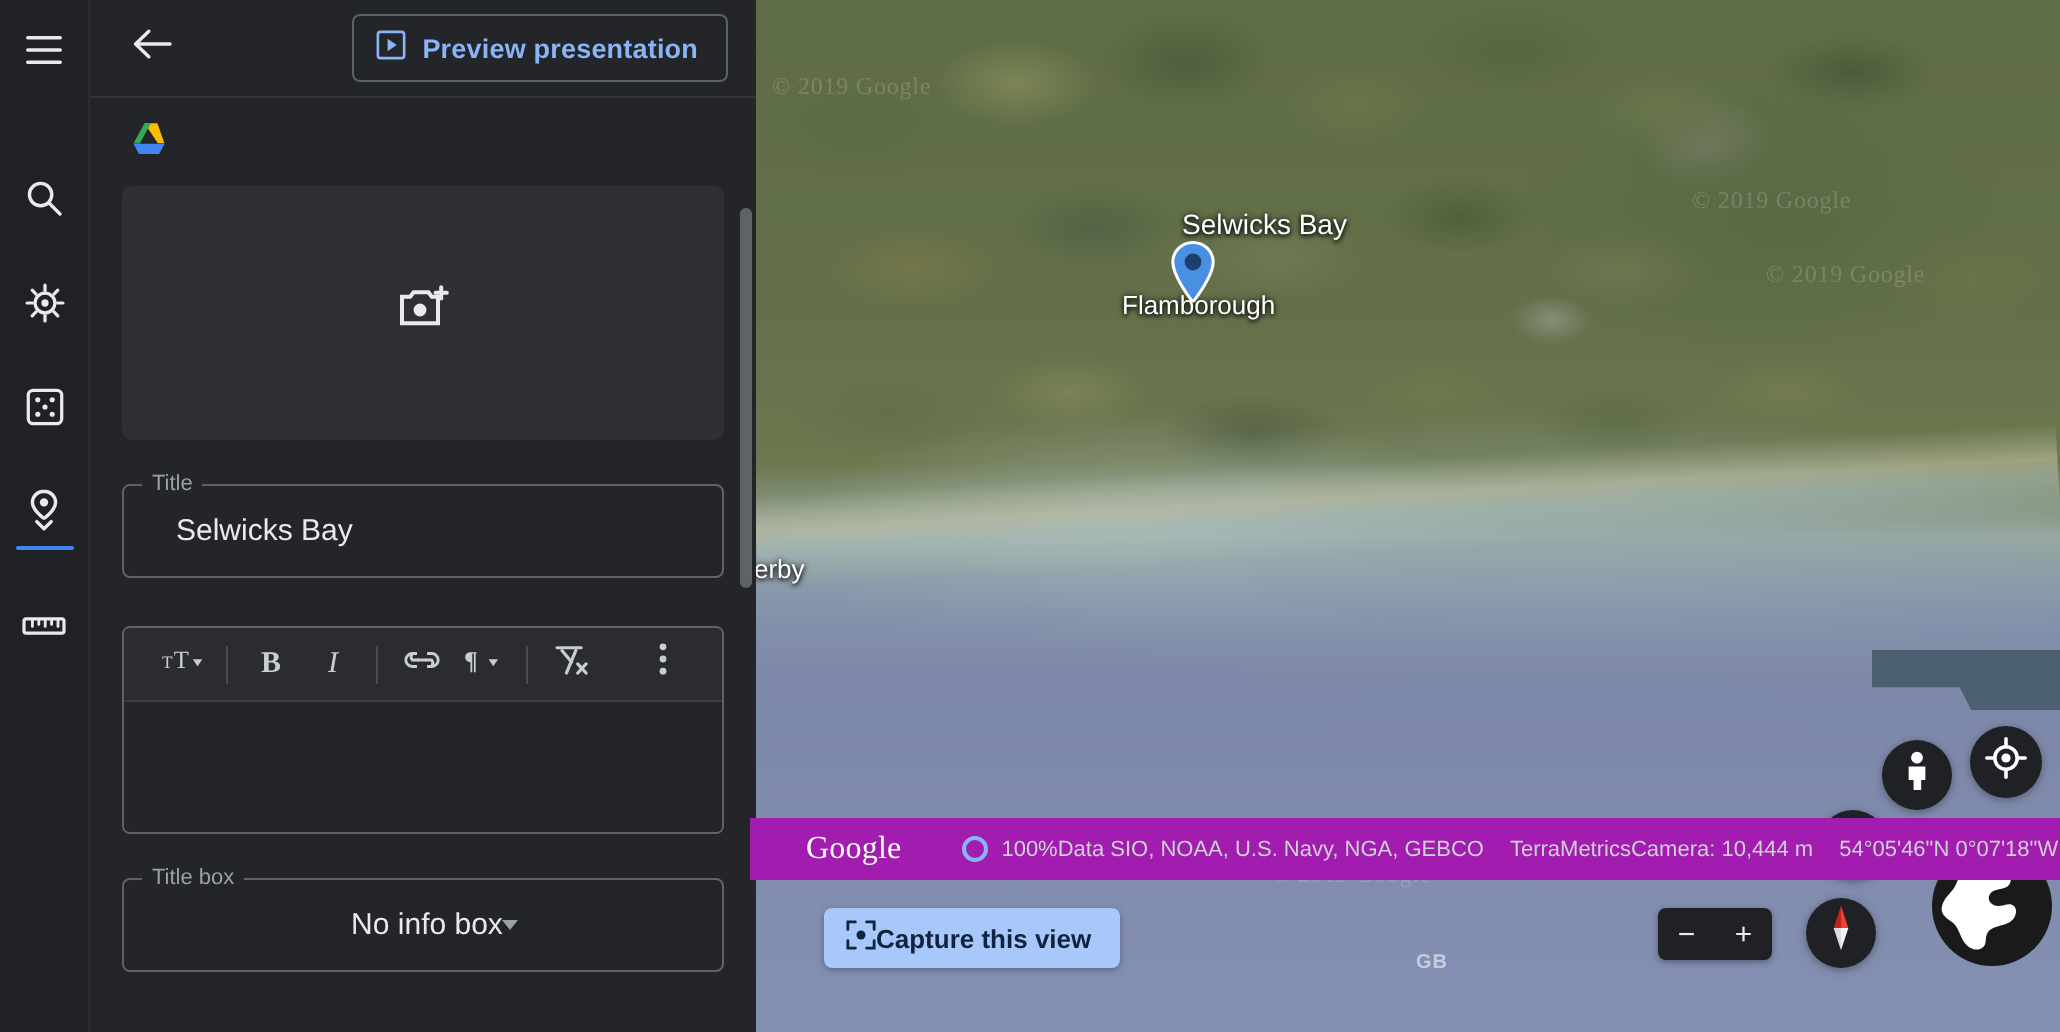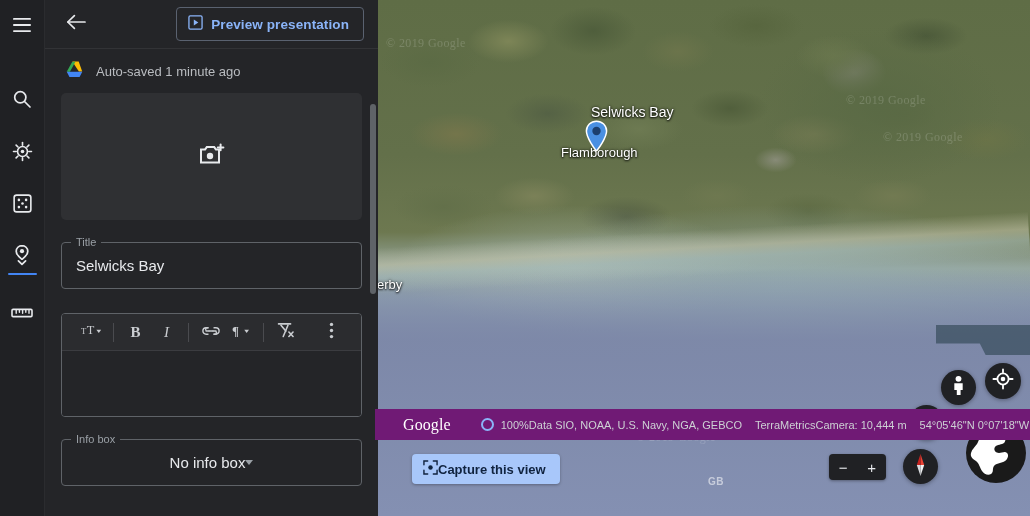--- a/index.html
+++ b/index.html
@@ -85,20 +85,21 @@
     display: flex; align-items: center; justify-content: center;
     margin-bottom: 22px;
     cursor: pointer;
   }
   
   .field {
     position: relative;
     border: 1px solid #5f6368;
     border-radius: 4px;
     margin-bottom: 24px;
+    padding-left: 12px;
   }
   .field-label {
     position: absolute; top: -7px; left: 9px;
     background: #242528;
     padding: 0 5px;
     font-size: 11px; color: #9aa0a6;
     line-height: 13px;
   }
   .field-input {
     height: 45px;
@@ -258,21 +259,21 @@
     cursor: pointer;
     box-shadow: 0 1px 4px rgba(0,0,0,.35);
   }
   .btn3d  { left: 906px; top: 405px; width: 35px; height: 35px; color: #e8eaed; font-size: 13px; font-weight: bold; }
   .globe  { position: absolute; left: 962px; top: 422px; width: 62px; height: 62px; cursor: pointer; }
 
   
   .statusbar {
     position: absolute; left: 375px; bottom: 0;
     width: 655px; height: 31px;
-    background: #701a75;
+    background: #a21caf;
     display: flex; align-items: center;
     color: #cdd0d4; font-size: 11px;
     padding: 0 10px 0 28px;
   }
   .google-logo { font-family: "Liberation Serif", serif; font-size: 16px; color: #fff; letter-spacing: .1px; }
   .sb-pct { display: flex; align-items: center; gap: 7px; margin-left: 30px; }
   .ring {
     width: 13px; height: 13px; border-radius: 50%;
     border: 2px solid #8ab4f8;
   }
@@ -399,21 +400,20 @@
       <div class="autosave">
         <span>
           <svg width="19" height="17" viewBox="0 0 20 18">
             <polygon points="6.6,0.6 13.4,0.6 17.1,11.2 13.6,11.2" fill="#fbbc05"></polygon>
             <polygon points="6.6,0.6 2.9,11.2 6.4,11.2 10,0.6" fill="#34a853" opacity="0"></polygon>
             <polygon points="6.55,0.7 0.7,11.4 4.1,11.4 9.95,0.7" fill="#34a853"></polygon>
             <polygon points="0.8,11.5 18.9,11.5 16.1,17 4,17" fill="#4285f4" opacity="0"></polygon>
             <polygon points="0.75,11.5 17.2,11.5 14.3,16.9 3.6,16.9" fill="#4285f4"></polygon>
           </svg>
         </span>
-        <span>Auto-saved 1 minute ago</span>
       </div>
 
       <div class="media-box">
         <span>
           <svg width="26" height="24" viewBox="0 0 26 24">
             <path d="M2 6.4h4.1l1.7-2.3h7.4l1.7 2.3H20V19.6H2z" fill="none" stroke="#e8eaed" stroke-width="2"></path>
             <circle cx="11" cy="13" r="3.2" fill="#e8eaed"></circle>
             <g stroke="#e8eaed" stroke-width="2" stroke-linecap="round">
               <line x1="21.6" y1="1.6" x2="21.6" y2="7.2"></line>
                 <line x1="18.8" y1="4.4" x2="24.4" y2="4.4"></line>
@@ -485,21 +485,21 @@
                   <circle cx="2.5" cy="8.5" r="1.7"></circle>
                   <circle cx="2.5" cy="14.6" r="1.7"></circle>
               </svg>
             </span>
           </div>
         </div>
         <div class="editor-area"></div>
       </div>
 
       <div class="field select-field">
-        <div class="field-label">Info box</div>
+        <div class="field-label">Title box</div>
         <div class="field-input">
           <span>No info box</span>
           <span class="caret-dn"></span>
         </div>
       </div>
 
       <div class="panel-scrollbar"></div>
     </div>
   </div>
 

